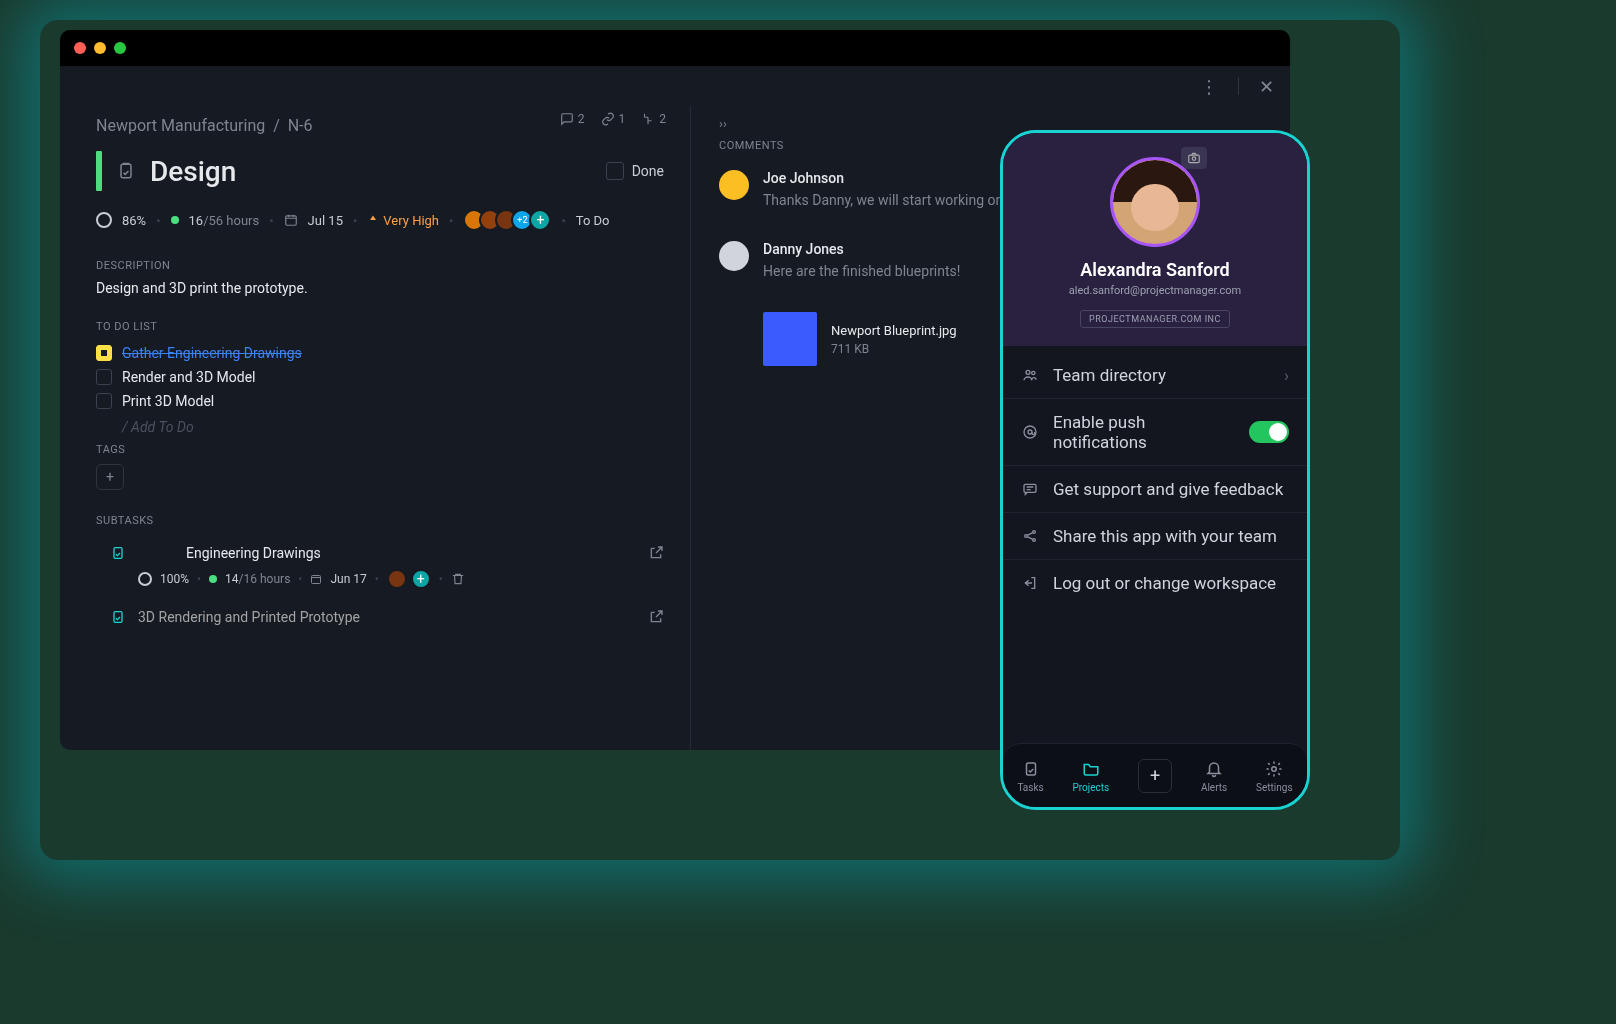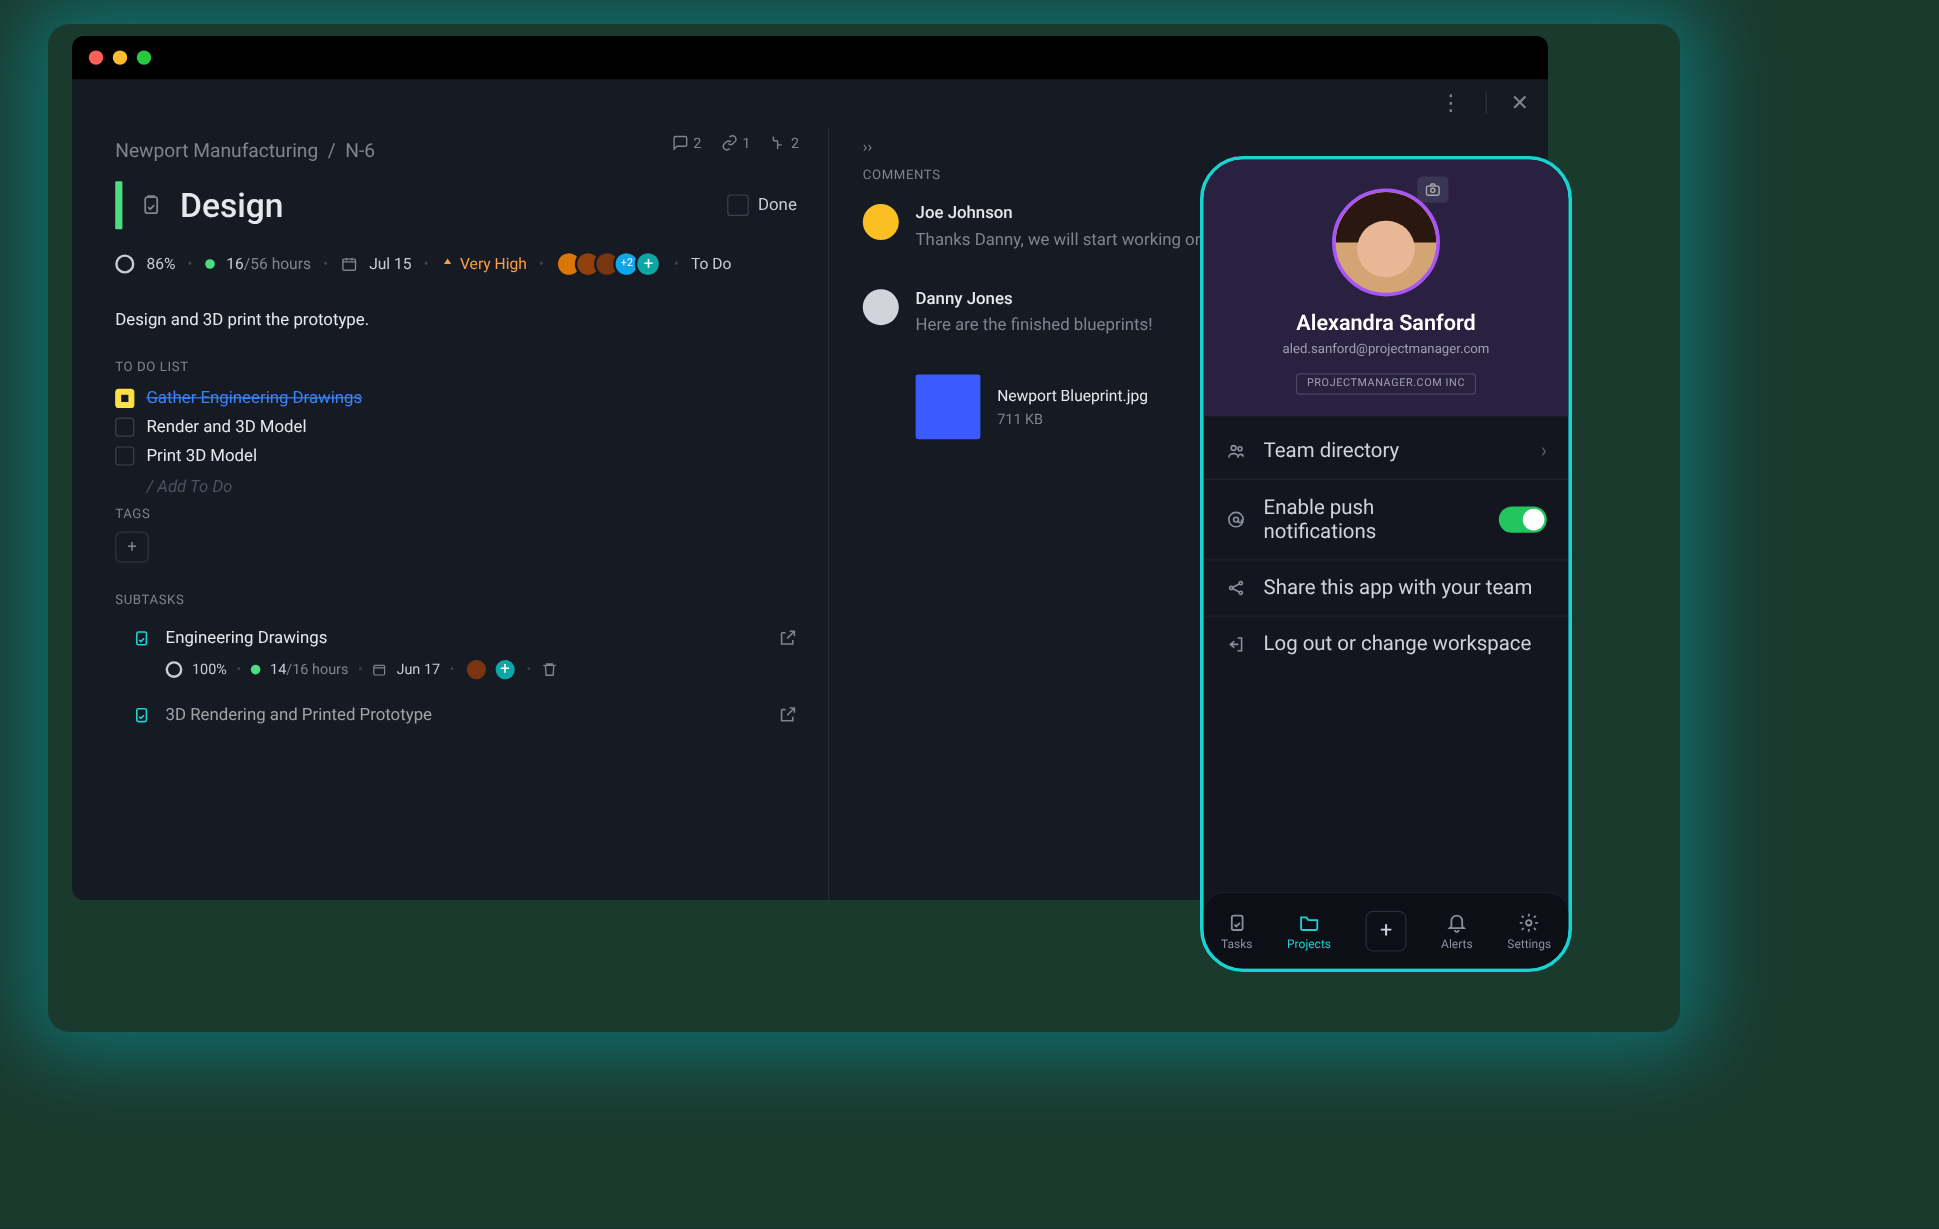--- a/index.html
+++ b/index.html
@@ -196,20 +196,21 @@
           <span class="av" style="background:#d97706"></span>
           <span class="av" style="background:#92400e"></span>
           <span class="av" style="background:#78350f"></span>
           <span class="av" style="background:#0ea5e9;font-size:9px;">+2</span>
           <span class="plusbtn">+</span>
         </span>
         <span class="metadot">•</span>
         <span>To Do</span>
       </div>
 
+      <div class="sectlabel">DESCRIPTION</div>
       <div class="desc">Design and 3D print the prototype.</div>
 
       <div class="sectlabel">TO DO LIST</div>
       <div class="todo-item">
         <span class="todo-check done"></span>
         <span class="todo-text done">Gather Engineering Drawings</span>
       </div>
       <div class="todo-item">
         <span class="todo-check"></span>
         <span class="todo-text">Render and 3D Model</span>
@@ -227,21 +228,21 @@
 
       <div class="subtask">
         <div class="strow">
           <div class="stleft">
             <span style="color:#19d3d3;">
                 <svg width="16" height="16" viewBox="0 0 24 24" fill="none" stroke="currentColor" stroke-width="2">
                   <rect x="6" y="4" width="12" height="16" rx="2"></rect>
                   <path d="M9 14l2 2 4-4"></path>
                 </svg>
               </span>
-            <span style="color:#e6e8ec;">Engineering Drawings</span>
+            <span style="color:#e6e8ec;margin-left:48px;">Engineering Drawings</span>
           </div>
           <span class="popicon">
               <svg width="16" height="16" viewBox="0 0 24 24" fill="none" stroke="currentColor" stroke-width="2">
                 <path d="M15 3h6v6M21 3l-9 9M5 5h5M5 5v14h14v-5"></path>
               </svg>
             </span>
         </div>
         <div class="submeta">
           <span class="ring" style="width:14px;height:14px;"></span>
           <span>100%</span>
@@ -357,20 +358,29 @@
             <circle cx="12" cy="12" r="3"></circle>
             <path d="M15 12v2a2 2 0 0 0 4 0v-2"></path>
           </svg>
         </span>
       <span class="mlabel">Enable push notifications</span>
       <div class="toggle"></div>
     </div>
     <div class="mitem">
       <span class="micon">
           <svg width="16" height="16" viewBox="0 0 24 24" fill="none" stroke="currentColor" stroke-width="2">
+            <rect x="3" y="5" width="18" height="12" rx="2"></rect>
+            <path d="M7 9h10M7 13h6M8 17l-3 3v-3"></path>
+          </svg>
+        </span>
+      <span class="mlabel">Get support and give feedback</span>
+    </div>
+    <div class="mitem">
+      <span class="micon">
+          <svg width="16" height="16" viewBox="0 0 24 24" fill="none" stroke="currentColor" stroke-width="2">
             <circle cx="6" cy="12" r="2"></circle>
             <circle cx="18" cy="6" r="2"></circle>
             <circle cx="18" cy="18" r="2"></circle>
             <path d="M8 11l8-4M8 13l8 4"></path>
           </svg>
         </span>
       <span class="mlabel">Share this app with your team</span>
     </div>
     <div class="mitem" style="border-bottom:none;">
       <span class="micon">

